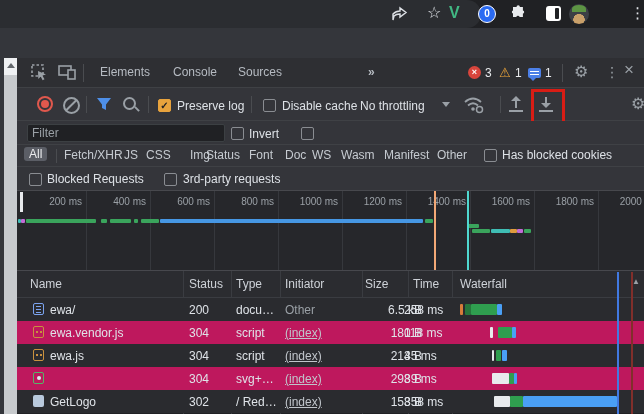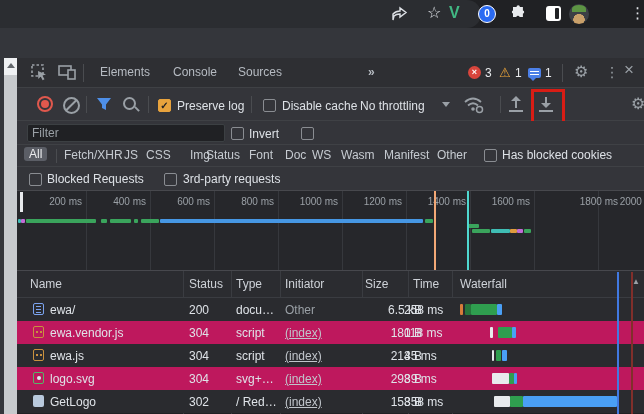--- a/index.html
+++ b/index.html
@@ -232,21 +232,21 @@
       <span class="tlabel" style="left: 197px;">800 ms</span>
       <div class="gline" style="left: 325px;"></div>
       <span class="tlabel" style="left: 261px;">1000 ms</span>
       <div class="gline" style="left: 389px;"></div>
       <span class="tlabel" style="left: 325px;">1200 ms</span>
       <div class="gline" style="left: 453px;"></div>
       <span class="tlabel" style="left: 389px;">1400 ms</span>
       <div class="gline" style="left: 517px;"></div>
       <span class="tlabel" style="left: 453px;">1600 ms</span>
       <div class="gline" style="left: 581px;"></div>
-      <span class="tlabel" style="left: 517px; padding-left: 24px;">1800 ms</span>
+      <span class="tlabel" style="left: 517px;">1800 ms</span>
       <span class="tlabel" style="left: 581px;">2000 ms</span>
       <div class="obar" style="left: 1px; top: 28px; width: 3px; height: 4px; background: rgb(63, 189, 184);"></div>
       <div class="obar" style="left: 4px; top: 28px; width: 4px; height: 4px; background: rgb(194, 107, 214);"></div>
       <div class="obar" style="left: 9px; top: 28px; width: 70px; height: 4px; background: rgb(58, 164, 92);"></div>
       <div class="obar" style="left: 84px; top: 28px; width: 6px; height: 4px; background: rgb(58, 164, 92);"></div>
       <div class="obar" style="left: 93px; top: 28px; width: 21px; height: 4px; background: rgb(58, 164, 92);"></div>
       <div class="obar" style="left: 117px; top: 28px; width: 4px; height: 4px; background: rgb(58, 164, 92);"></div>
       <div class="obar" style="left: 124px; top: 28px; width: 18px; height: 4px; background: rgb(58, 164, 92);"></div>
       <div class="obar" style="left: 143px; top: 28px; width: 263px; height: 4px; background: rgb(70, 151, 228);"></div>
       <div class="obar" style="left: 408px; top: 28px; width: 8px; height: 4px; background: rgb(58, 164, 92);"></div>
@@ -314,21 +314,20 @@
     <span class="cell rsize">214 B</span>
     <span class="cell rtime">35 ms</span>
     <span class="wfcell">
         <div class="wseg" style="left: 40px; width: 2px; background: rgb(232, 234, 237);"></div>
         <div class="wseg" style="left: 44px; width: 5px; background: rgb(47, 158, 79);"></div>
         <div class="wseg" style="left: 50px; width: 5px; background: rgb(74, 159, 245);"></div>
       </span>
   </div>
   <div class="trow even" style="top:367px">
     <span class="fic fic-img"></span>
-    <span class="cell rname">logo.svg</span>
     <span class="cell rstatus">304</span>
     <span class="cell rtype">svg+…</span>
     <span class="cell rinit link">(index)</span>
     <span class="cell rsize">298 B</span>
     <span class="cell rtime">39 ms</span>
     <span class="wfcell">
         <div class="wseg" style="left: 40px; width: 17px; background: rgb(232, 234, 237);"></div>
         <div class="wseg" style="left: 57px; width: 5px; background: rgb(47, 158, 79);"></div>
         <div class="wseg" style="left: 62px; width: 3px; background: rgb(74, 159, 245);"></div>
       </span>

